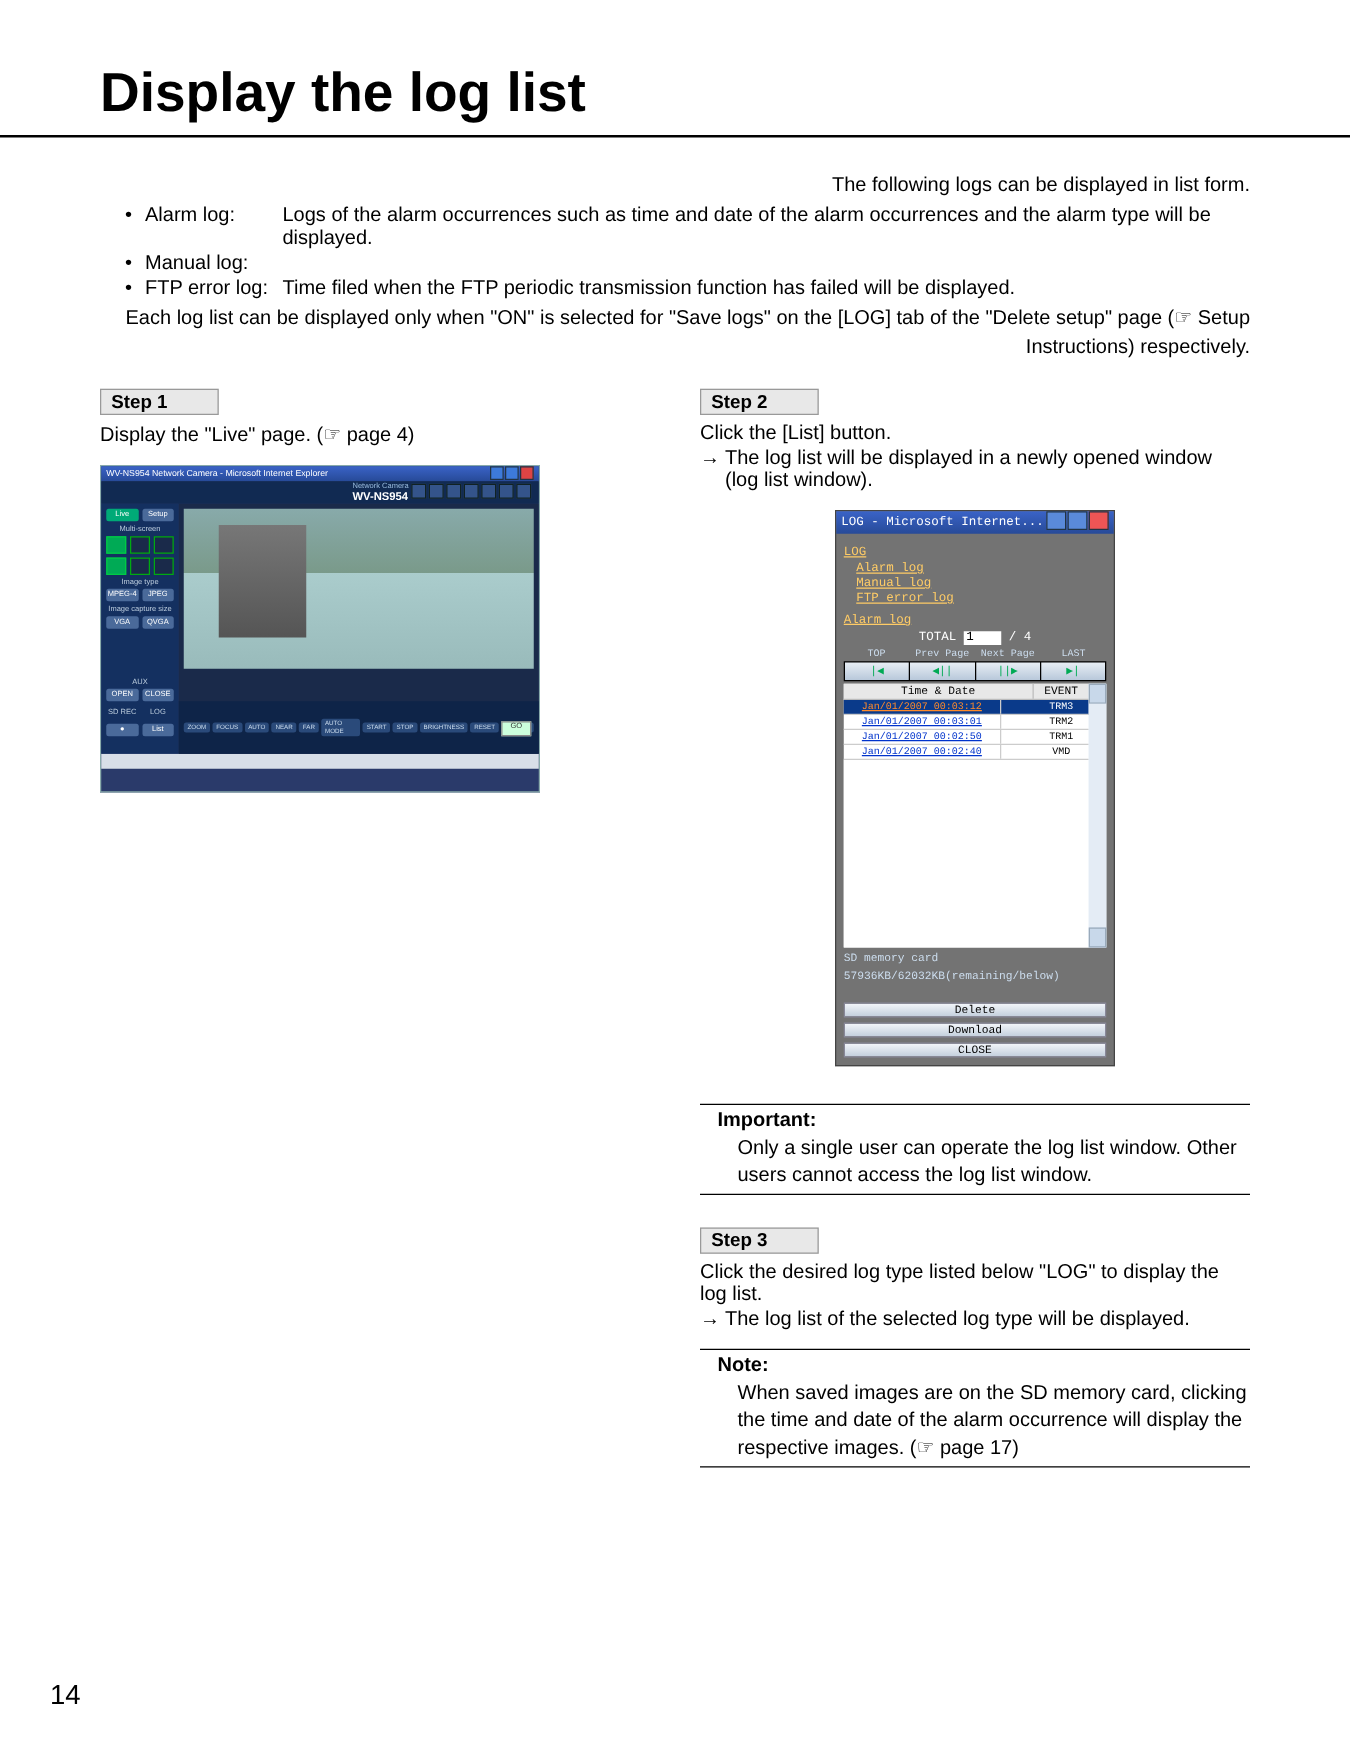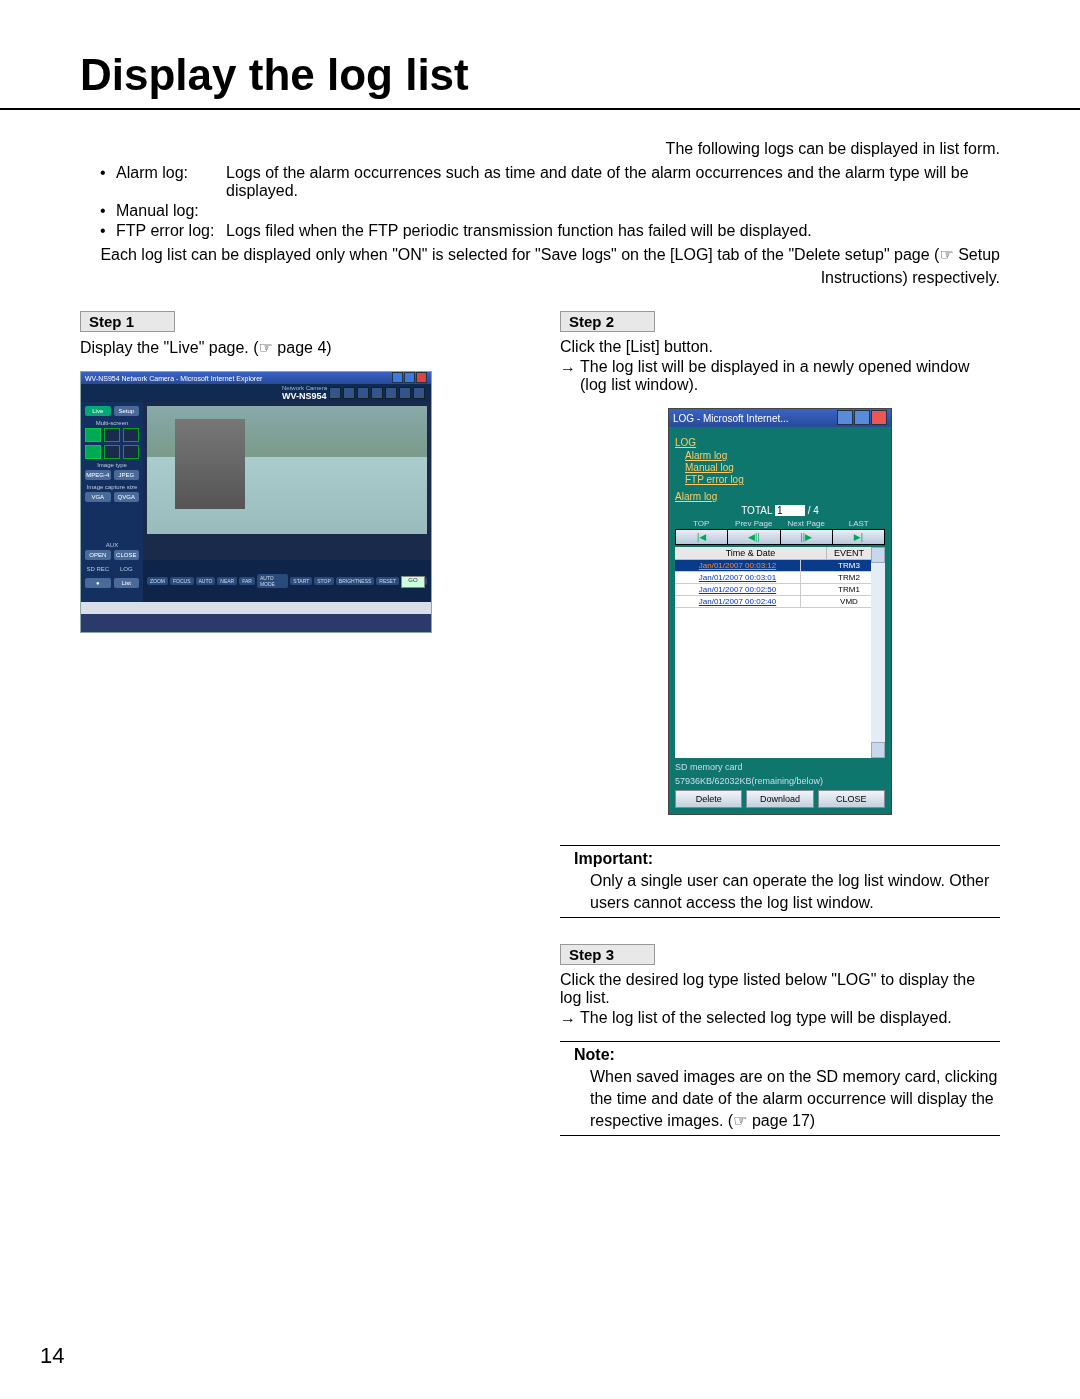--- a/index.html
+++ b/index.html
@@ -82,22 +82,23 @@
   .live-controls { position:absolute; bottom:0; left:0; right:0; height:42px; background:#0e2448; display:flex; align-items:center; gap:2px; padding:2px 4px; box-sizing:border-box;}
   .ctl{background:#2a4a7a;color:#cde;font-size:5px;padding:1px 3px;border-radius:2px;}
   .live-foot{height:12px;background:#d8dfe8;}
   .live-go{position:absolute;bottom:14px;right:6px;width:22px;height:10px;background:#cfd;border:1px solid #888;font-size:6px;text-align:center;color:#333;}
   
   .log-window {
     margin: 14px auto 0 auto;
     width: 222px;
     border: 1px solid #444;
     font-size: 10px;
-    background: #0f766e;
+    background: #737373;
     color: #fff;
+    font-family: Liberation Mono, monospace;
   }
   .log-titlebar {
     height: 18px;
     background: linear-gradient(#3a63c7,#274a98);
     display:flex; align-items:center; padding:0 4px;
     font-size: 10px;
     justify-content: space-between;
   }
   .log-titlebar .lwicons span{display:inline-block;width:14px;height:13px;margin-left:1px;background:#5a8ada;border:1px solid #234;}
   .log-titlebar .lwicons span:last-child{background:#e55;}
@@ -119,21 +120,21 @@
   .log-table .drow .c1{flex:1;text-align:center;font-size:8px;padding:1px 0;border-right:1px solid #ccc;color:#0033cc;text-decoration:underline;}
   .log-table .drow .c2{width:44px;text-align:center;font-size:8px;padding:1px 0;color:#000;}
   .log-table .drow.sel{background:#0a3a8a;}
   .log-table .drow.sel .c1{color:#ff8a2a;}
   .log-table .drow.sel .c2{color:#fff;}
   .log-table .spacer{height:150px;background:#fff;}
   .log-scroll{width:14px;background:#e8eef5;display:flex;flex-direction:column;}
   .log-scroll .sbtn{height:14px;background:#c8d8ea;border:1px solid #9ab;}
   .log-scroll .strack{flex:1;background:#e4ecf5;}
   .log-sd{font-size:9px;color:#cde;margin-top:4px;}
-  .log-actions{display:flex;gap:4px;margin-top:4px;}
+  .log-actions{display:flex;gap:4px;margin-top:16px;flex-direction:column;}
   .log-actions .abtn{flex:1;height:16px;background:linear-gradient(#f2f5f9,#c4d0dd);border:1px solid #889;color:#000;font-size:9px;display:flex;align-items:center;justify-content:center;}
   
   .info-sec { margin-top: 30px; }
   .info-rule { border:none; border-top:1px solid #000; margin:0; }
   .info-title { font-weight:bold; margin:4px 0 2px 14px; font-size:16px;}
   .info-body { margin:0 0 4px 30px; font-size:16px; line-height:1.35;}
   .page-num {
     position:absolute; bottom:30px; left:40px; font-size:22px;
   }
 </style>
@@ -152,21 +153,21 @@
         <div class="label">Alarm log:</div>
         <div class="desc">Logs of the alarm occurrences such as time and date of the alarm occurrences and the alarm type will be displayed.</div>
       </div>
       <div class="row">
         <div class="bullet">•</div>
         <div class="label">Manual log:</div>
       </div>
       <div class="row">
         <div class="bullet">•</div>
         <div class="label">FTP error log:</div>
-        <div class="desc">Logs filed when the FTP periodic transmission function has failed will be displayed.</div>
+        <div class="desc">Time filed when the FTP periodic transmission function has failed will be displayed.</div>
       </div>
     </div>
     <p>Each log list can be displayed only when "ON" is selected for "Save logs" on the [LOG] tab of the "Delete setup" page (☞ Setup Instructions) respectively.</p>
   </div>
 
   <div class="columns">
 
     <div class="col">
       <div class="step-label">Step 1</div>
       <div>Display the "Live" page. (☞ page 4)</div>

